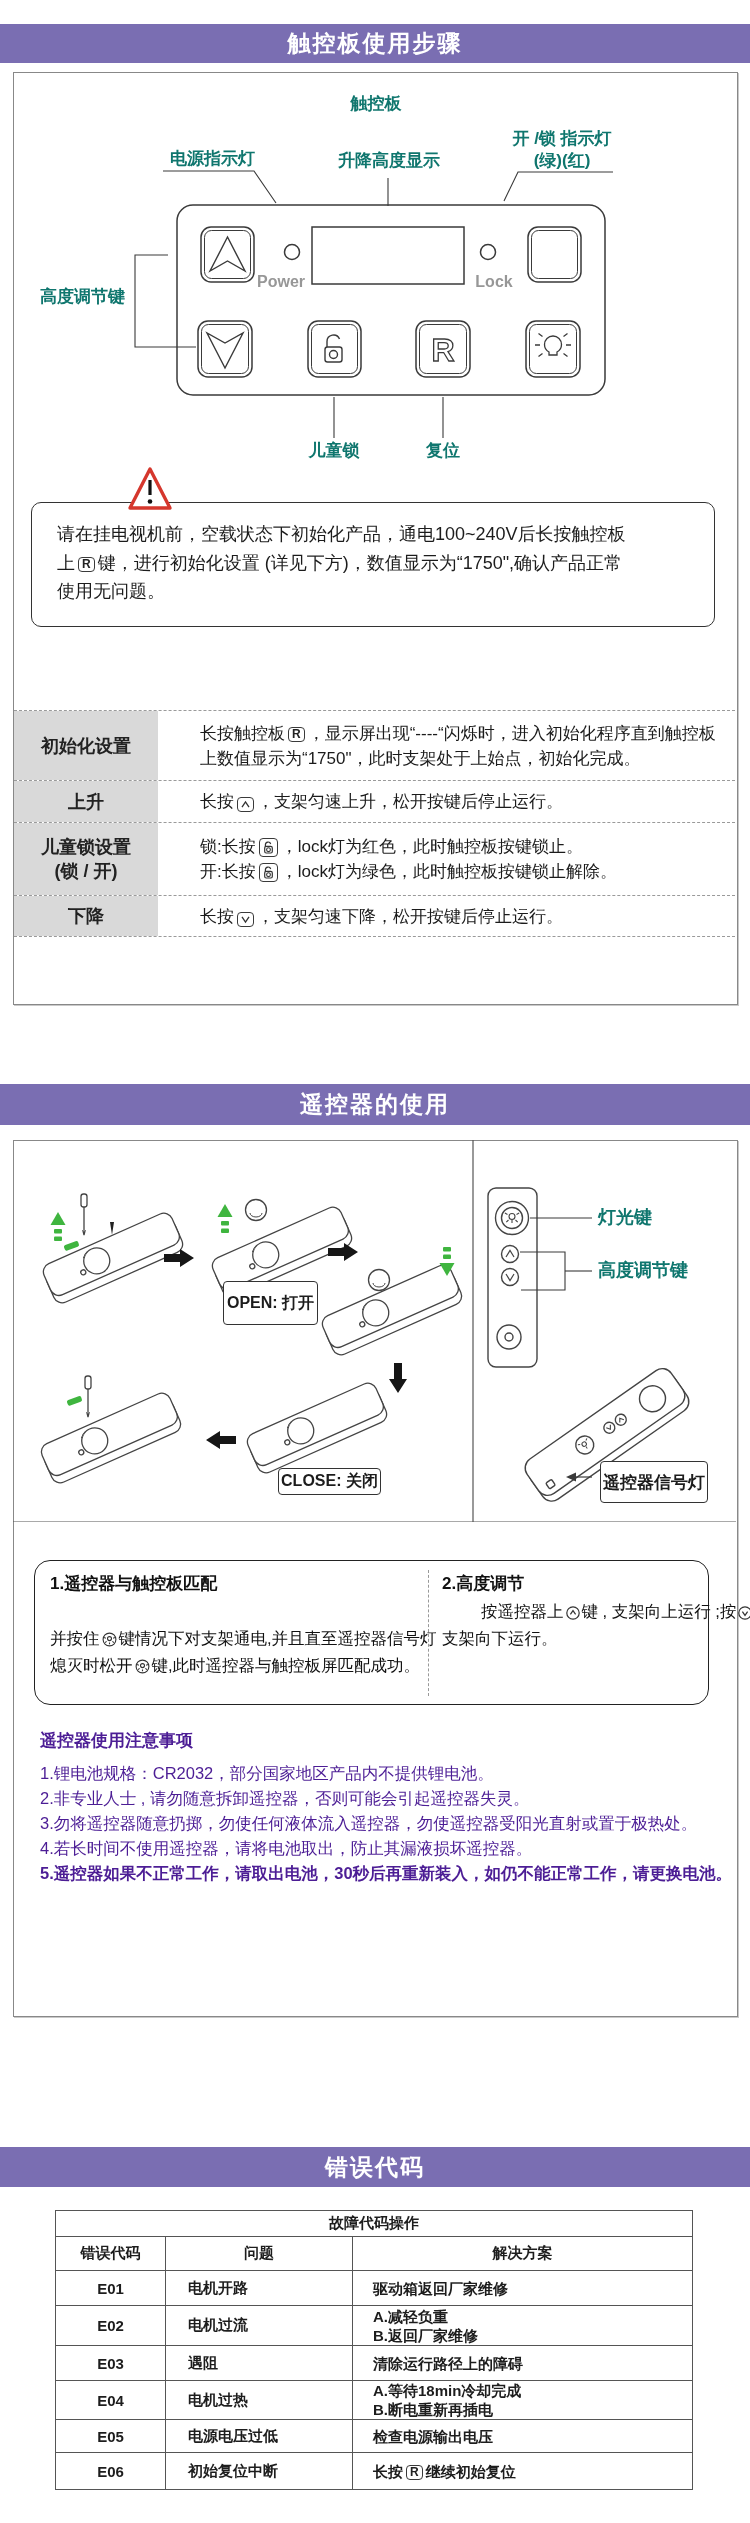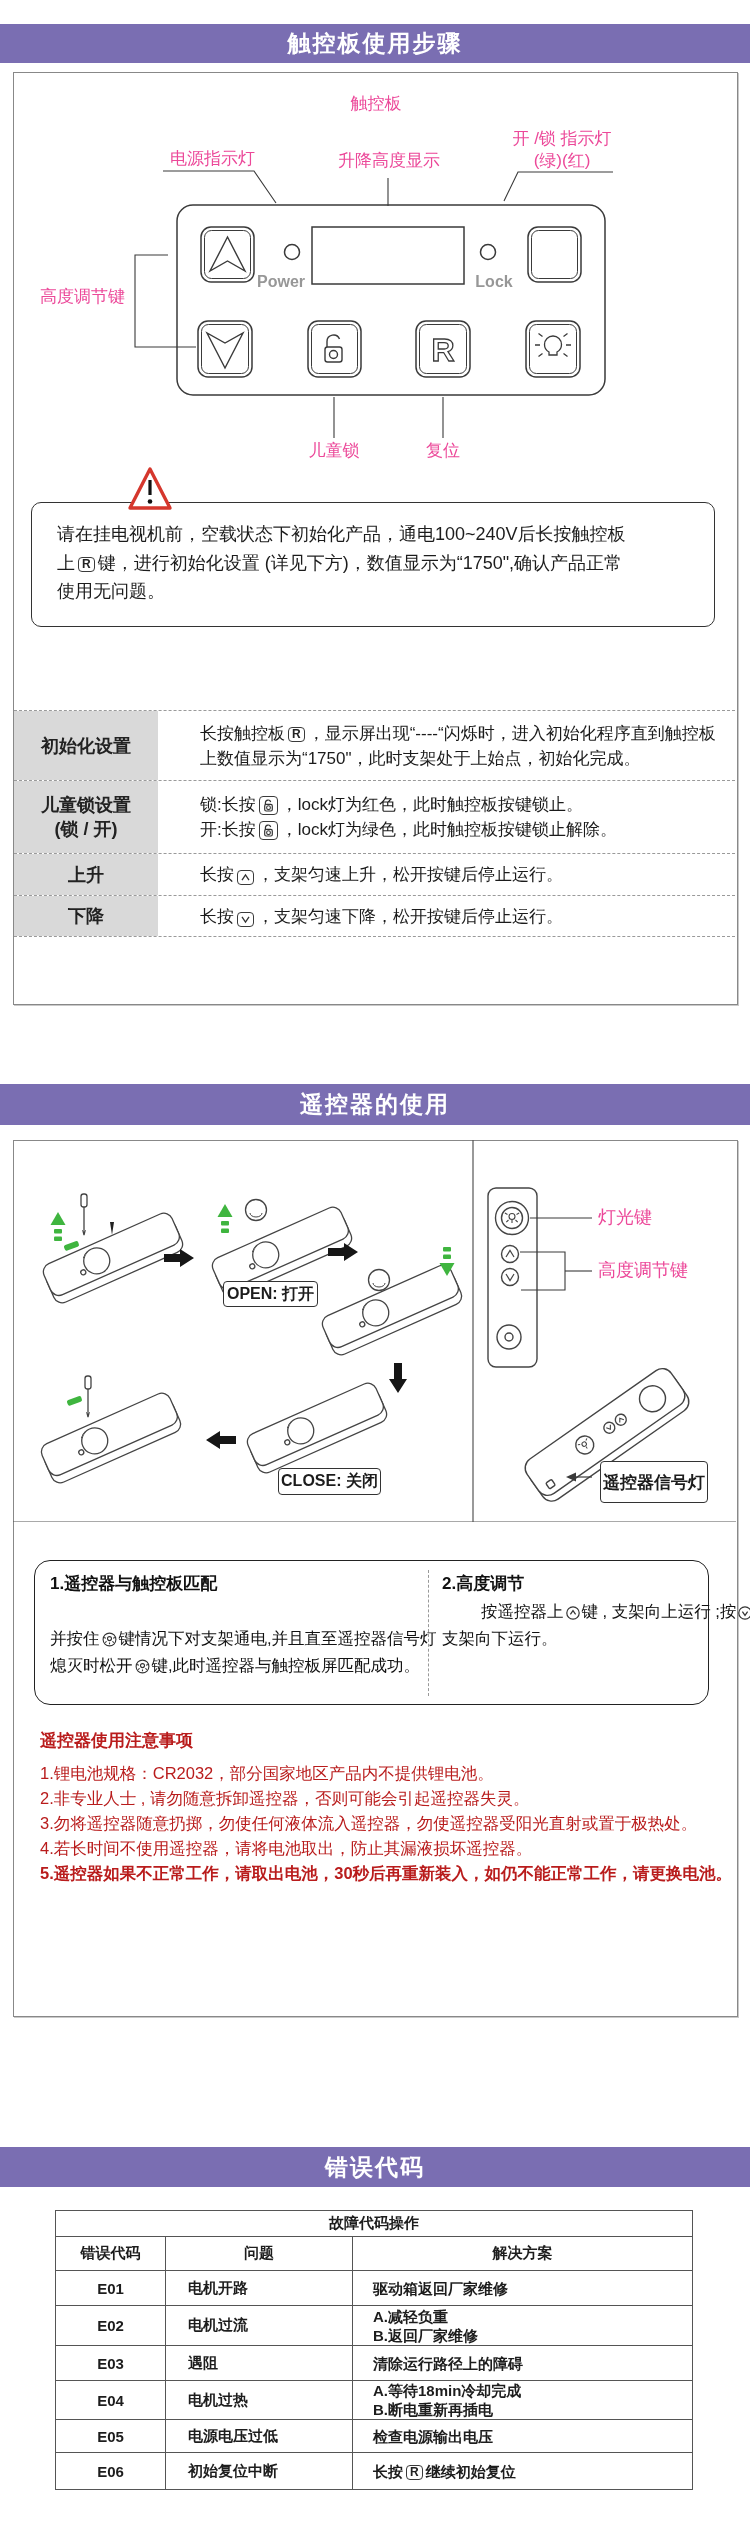--- a/index.html
+++ b/index.html
@@ -3,21 +3,21 @@
 <meta charset="utf-8">
 <style>
   html,body{margin:0;padding:0;background:#fff;}
   .page{position:relative;width:750px;height:2523px;background:#fff;overflow:hidden;
         font-family:"Liberation Sans","DejaVu Sans",sans-serif;color:#1c1c1c;}
   .abs{position:absolute;}
   .banner{position:absolute;left:0;width:750px;height:39px;background:#7a6eb2;
           display:flex;align-items:center;justify-content:center;}
   .banner span{color:#fff;font-size:23px;font-weight:bold;letter-spacing:2px;}
   .sec-box{position:absolute;border:1px solid #888;background:#fff;box-shadow:1px 1px 0 #c9c9c9;}
-  .cnl{position:absolute;font-size:17px;font-weight:400;color:#ec4899;white-space:nowrap;line-height:20px;}
+  .cnl{position:absolute;font-size:17px;font-weight:700;color:#0f766e;white-space:nowrap;line-height:20px;}
   .ctr{text-align:center;}
   .warn-box{position:absolute;left:31px;top:502px;width:684px;height:125px;border:1.6px solid #333;
             border-radius:10px;box-sizing:border-box;padding:17px 0 0 25px;font-size:18px;line-height:28.5px;}
   .warn-box div{white-space:nowrap;}
   .kbd{display:inline-block;border:1.3px solid #3a3a3a;border-radius:4px;padding:0 3px;font-size:12px;
        line-height:13px;font-weight:bold;vertical-align:1px;margin:0 3px;color:#222;}
   .ikb{display:inline-block;border:1.3px solid #3a3a3a;border-radius:4px;padding:1px 2px;vertical-align:-3px;
        margin:0 3px;line-height:0;background:#fff;}
   .ico{display:inline-block;vertical-align:-3px;margin:0 2px;line-height:0;}
   .tp-table{position:absolute;left:14px;top:710px;width:721px;}
@@ -28,21 +28,21 @@
   .tp-content{flex:1;display:flex;flex-direction:column;justify-content:center;padding-left:42px;
               font-size:17px;line-height:25px;color:#1b1b1b;}
   .tp-content div{white-space:nowrap;}
   .mini-tag{position:absolute;border:1.6px solid #333;border-radius:4px;background:#fff;
             display:flex;align-items:center;justify-content:center;font-size:16px;font-weight:600;box-sizing:border-box;}
   .pair-box{position:absolute;left:34px;top:1560px;width:675px;height:145px;border:1.6px solid #222;
             border-radius:16px;box-sizing:border-box;background:#fff;}
   .pair-divider{position:absolute;left:428px;top:1570px;height:126px;width:0;border-left:1.4px dashed #999;}
   .ptxt{position:absolute;font-size:16.5px;line-height:24px;white-space:nowrap;color:#111;}
   .ptitle{font-weight:bold;font-size:17px;}
-  .note{position:absolute;font-size:16.5px;color:#b91c1c;white-space:nowrap;}
+  .note{position:absolute;font-size:16.5px;color:#4c1d95;white-space:nowrap;}
   .err{position:absolute;left:55px;top:2210px;width:637px;border-collapse:collapse;table-layout:fixed;
        font-size:15px;color:#1d1d1d;}
   .err td{border:1px solid #555;font-weight:600;padding:0;}
   .err .t-title td{height:25px;text-align:center;font-weight:bold;}
   .err .t-head td{height:33px;text-align:center;font-weight:bold;}
   .err .code{text-align:center;}
   .err .prob{padding-left:22px;}
   .err .sol{padding-left:20px;line-height:19px;}
   svg text{font-family:"Liberation Sans","DejaVu Sans",sans-serif;}
 </style>
@@ -142,20 +142,30 @@
   </svg>
 
   <div class="tp-table">
     <div class="tp-row" style="height:70px;">
       <div class="tp-label">初始化设置</div>
       <div class="tp-content">
         <div>
           <span>长按触控板</span><span class="kbd">R</span><span>，显示屏出现“----“闪烁时，进入初始化程序直到触控板</span>
         </div>
         <div>上数值显示为“1750"，此时支架处于上始点，初始化完成。</div>
+      </div>
+    </div>
+    <div class="tp-row" style="height:42px;">
+      <div class="tp-label">上升</div>
+      <div class="tp-content">
+        <div>
+          <span>长按</span><span class="ikb"><svg width="11" height="11" viewBox="0 0 11 11">
+                <path d="M2,8.2 L5.5,3 L9,8.2" fill="none" stroke="#333" stroke-width="1.3"></path>
+              </svg></span><span>，支架匀速上升，松开按键后停止运行。</span>
+        </div>
       </div>
     </div>
     <div class="tp-row" style="height:73px;">
       <div class="tp-label">
         <div>儿童锁设置</div>
         <div>(锁 / 开)</div>
       </div>
       <div class="tp-content">
         <div>
           <span>锁:长按</span><span class="ikb"><svg width="13" height="15" viewBox="0 0 13 15">
@@ -171,30 +181,20 @@
                 <g fill="none" stroke="#333" stroke-width="1.2">
                   <path d="M3.4,6.4 V4.7 A2.7,2.7 0 0 1 8.7,4"></path>
                   <rect x="2.7" y="6.4" width="7.6" height="6.6" rx="1.5"></rect>
                   <circle cx="6.5" cy="9.7" r="1.9" stroke-width="1.1"></circle>
                 </g>
               </svg></span><span>，lock灯为绿色，此时触控板按键锁止解除。</span>
         </div>
       </div>
     </div>
     <div class="tp-row" style="height:42px;">
-      <div class="tp-label">上升</div>
-      <div class="tp-content">
-        <div>
-          <span>长按</span><span class="ikb"><svg width="11" height="11" viewBox="0 0 11 11">
-                <path d="M2,8.2 L5.5,3 L9,8.2" fill="none" stroke="#333" stroke-width="1.3"></path>
-              </svg></span><span>，支架匀速上升，松开按键后停止运行。</span>
-        </div>
-      </div>
-    </div>
-    <div class="tp-row" style="height:42px;">
       <div class="tp-label">下降</div>
       <div class="tp-content">
         <div>
           <span>长按</span><span class="ikb"><svg width="11" height="11" viewBox="0 0 11 11">
                 <path d="M2,2.8 L5.5,8 L9,2.8" fill="none" stroke="#333" stroke-width="1.3"></path>
               </svg></span><span>，支架匀速下降，松开按键后停止运行。</span>
         </div>
       </div>
     </div>
   </div>
@@ -290,21 +290,21 @@
       <circle cx="-24" cy="-2" r="2.2" stroke-width="1"></circle>
       <path d="M-24,1 v2.4 M-27.5,-4 l-2,-1.2 M-20.5,-4 l2,-1.2" stroke-width="1"></path>
       <rect x="-78" y="8" width="7" height="7" rx="1.5"></rect>
     </g>
     <g>
       <line x1="592" y1="1477" x2="572" y2="1477" stroke="#3a3a3a" stroke-width="1.2"></line>
       <path d="M566,1477 l10,-4.5 v9 z" fill="#3a3a3a"></path>
     </g>
   </svg>
 
-  <div class="mini-tag" style="left:223px;top:1281px;width:95px;height:26px;">OPEN: 打开</div>
+  <div class="mini-tag" style="left:223px;top:1281px;width:95px;height:44px;">OPEN: 打开</div>
   <div class="mini-tag" style="left:278px;top:1468px;width:103px;height:27px;">CLOSE: 关闭</div>
   <div class="mini-tag" style="left:600px;top:1461px;width:108px;height:42px;font-size:17px;">遥控器信号灯</div>
 
   <div class="cnl" style="left:598px;top:1207px;font-size:18px;">灯光键</div>
   <div class="cnl" style="left:598px;top:1260px;font-size:18px;">高度调节键</div>
 
   <div class="pair-box"></div>
   <div class="pair-divider"></div>
 
   <div class="ptxt ptitle" style="left:50px;top:1572px;">1.遥控器与触控板匹配</div>

